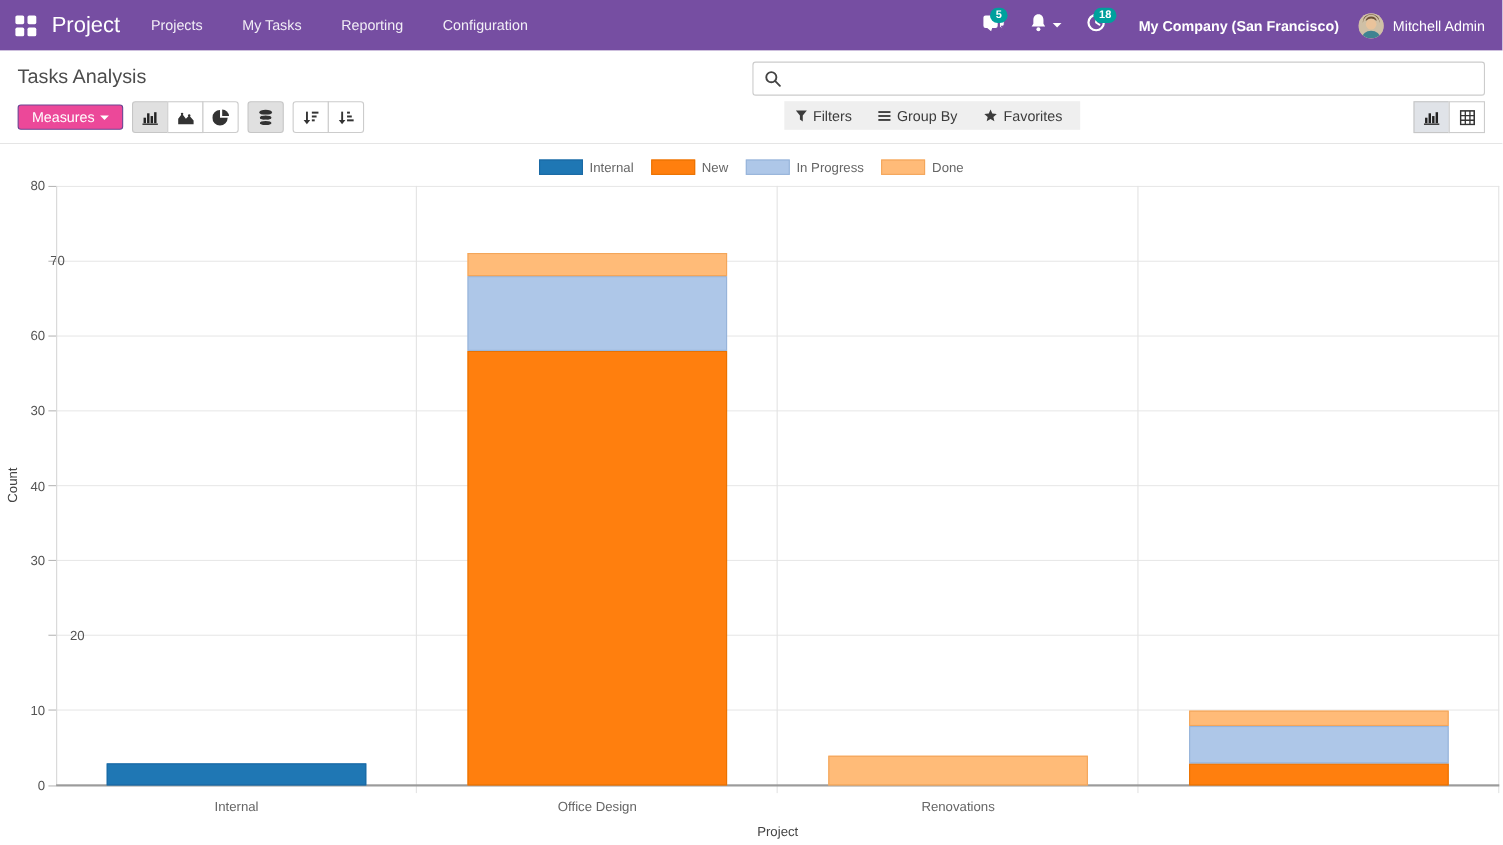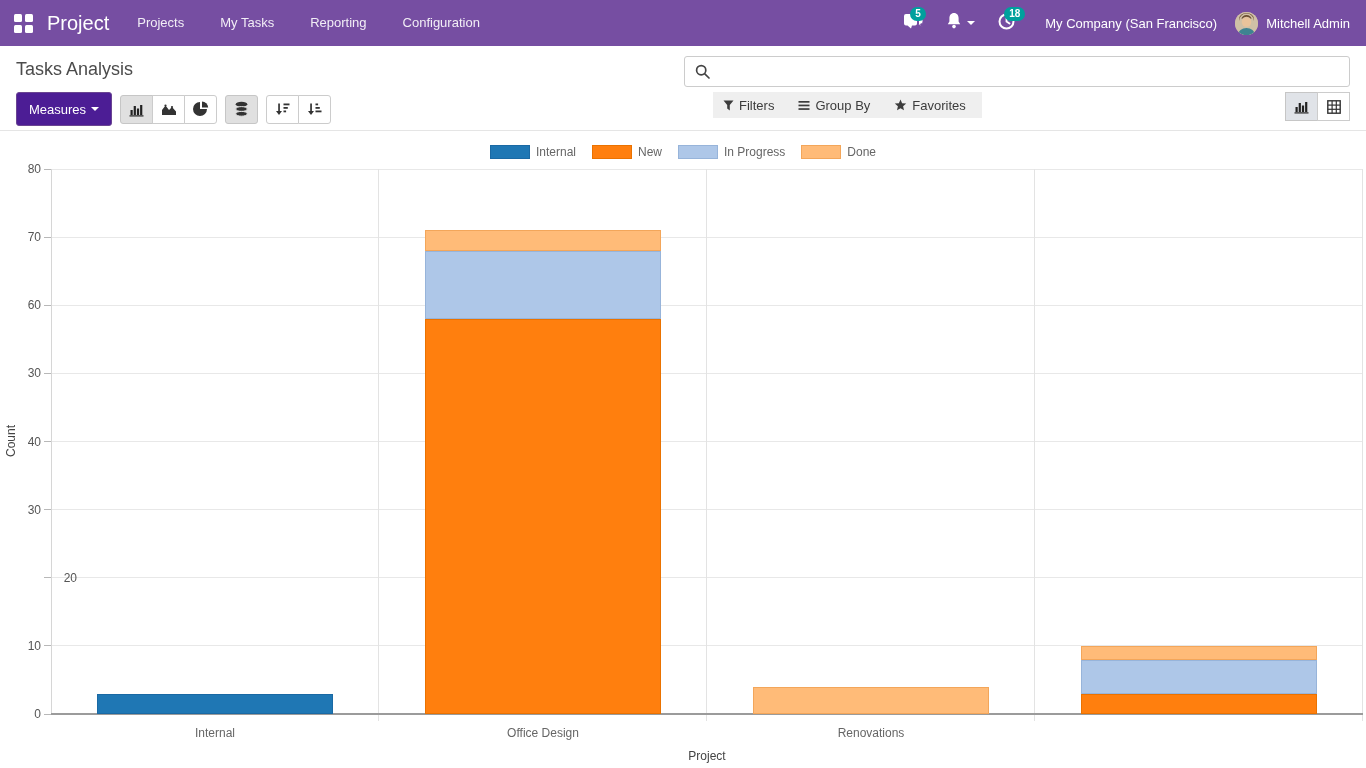--- a/index.html
+++ b/index.html
@@ -12,29 +12,29 @@
   .nav-left, .nav-right { display:flex; align-items:center; height:100%; }
   .apps-icon { display:grid; grid-template-columns:8px 8px; grid-gap:3px; margin-right:14px; cursor:pointer; }
   .apps-icon i { width:8px; height:8px; background:#fff; border-radius:1.5px; display:block; }
   .brand { font-size:20px; font-weight:400; margin-right:10px; cursor:pointer; }
   .nav-item { font-size:13px; padding:0 18px; line-height:46px; cursor:pointer; color:#f2eef6; }
   .icon-btn { position:relative; padding:0 11px; height:100%; display:flex; align-items:center; cursor:pointer; }
   .badge { position:absolute; top:7px; left:18px; background:#00A09D; color:#fff;
            font-size:10px; line-height:14px; padding:0 5px; border-radius:8px; font-weight:bold; }
   .caret-down { width:0; height:0; border-left:4px solid transparent; border-right:4px solid transparent;
                 border-top:4px solid #fff; margin-left:5px; }
-  .company { font-size:13px; padding:0 18px; cursor:pointer; white-space:nowrap; }
+  .company { font-size:13px; padding:0 18px; cursor:pointer; white-space:nowrap;font-weight:bold; }
   .avatar { width:23px; height:23px; border-radius:50%; overflow:hidden; margin-right:8px; cursor:pointer; background:#caa; }
   .username { font-size:13px; cursor:pointer; white-space:nowrap; }
 
   
   .control-panel { position:relative; height:85px; background:#fff; border-bottom:1px solid #e5e5e5; }
   .cp-title { position:absolute; left:16px; top:13px; font-size:18px; color:#4c4c4c; }
   .cp-buttons { position:absolute; left:16px; top:46px; display:flex; align-items:center; }
-  .btn-measures { height:34px; background:#4c1d95; color:#fff; border:1px solid #6a4492; border-radius:3px;
+  .btn-measures { height:23px; background:#ec4899; color:#fff; border:1px solid #6a4492; border-radius:3px;
                   font-size:13px; padding:0 12px; display:flex; align-items:center; cursor:pointer; }
   .btn-group { display:flex; margin-left:8px; }
   .tool-btn { width:33px; height:29px; background:#fff; border:1px solid #ccc; display:flex;
               align-items:center; justify-content:center; margin-left:-1px; cursor:pointer; }
   .btn-group .tool-btn:first-child { border-radius:3px 0 0 3px; margin-left:0; }
   .btn-group .tool-btn:last-child { border-radius:0 3px 3px 0; }
   .btn-group .tool-btn:only-child { border-radius:3px; }
   .tool-btn.active { background:#e0e0e0; border-color:#c6c6c6; }
 
   .cp-search { position:absolute; left:684px; right:16px; top:10px; height:31px;
@@ -286,21 +286,21 @@
       <div class="ytick" style="top: 272px;"></div>
       <div class="ytick-label" style="top: 265.5px;">40</div>
       <div class="hgrid" style="top: 203.875px;"></div>
       <div class="ytick" style="top: 203.875px;"></div>
       <div class="ytick-label" style="top: 197.375px;">30</div>
       <div class="hgrid" style="top: 135.75px;"></div>
       <div class="ytick" style="top: 135.75px;"></div>
       <div class="ytick-label" style="top: 129.25px;">60</div>
       <div class="hgrid" style="top: 67.625px;"></div>
       <div class="ytick" style="top: 67.625px;"></div>
-      <div class="ytick-label" style="top: 61.125px;">70</div>
+      <div class="ytick-label" style="top: 61.125px; margin-left: 18px;">70</div>
       <div class="hgrid" style="top: -0.5px;"></div>
       <div class="ytick" style="top: -0.5px;"></div>
       <div class="ytick-label" style="top: -7px;">80</div>
       <div class="vgrid" style="left: 327px; height: 552px;"></div>
       <div class="vgrid" style="left: 655px; height: 552px;"></div>
       <div class="vgrid" style="left: 983px; height: 552px;"></div>
       <div class="vgrid" style="left: 1311px; height: 552px;"></div>
       <div class="yaxis-line"></div>
       <div class="xaxis-line" style="top: 544px;"></div>
       <div class="bar-seg" style="left: 45.92px; width: 236.16px; top: 524.562px; height: 20.4375px; background: rgb(31, 119, 180); border: 1px solid rgb(26, 105, 164);"></div>

